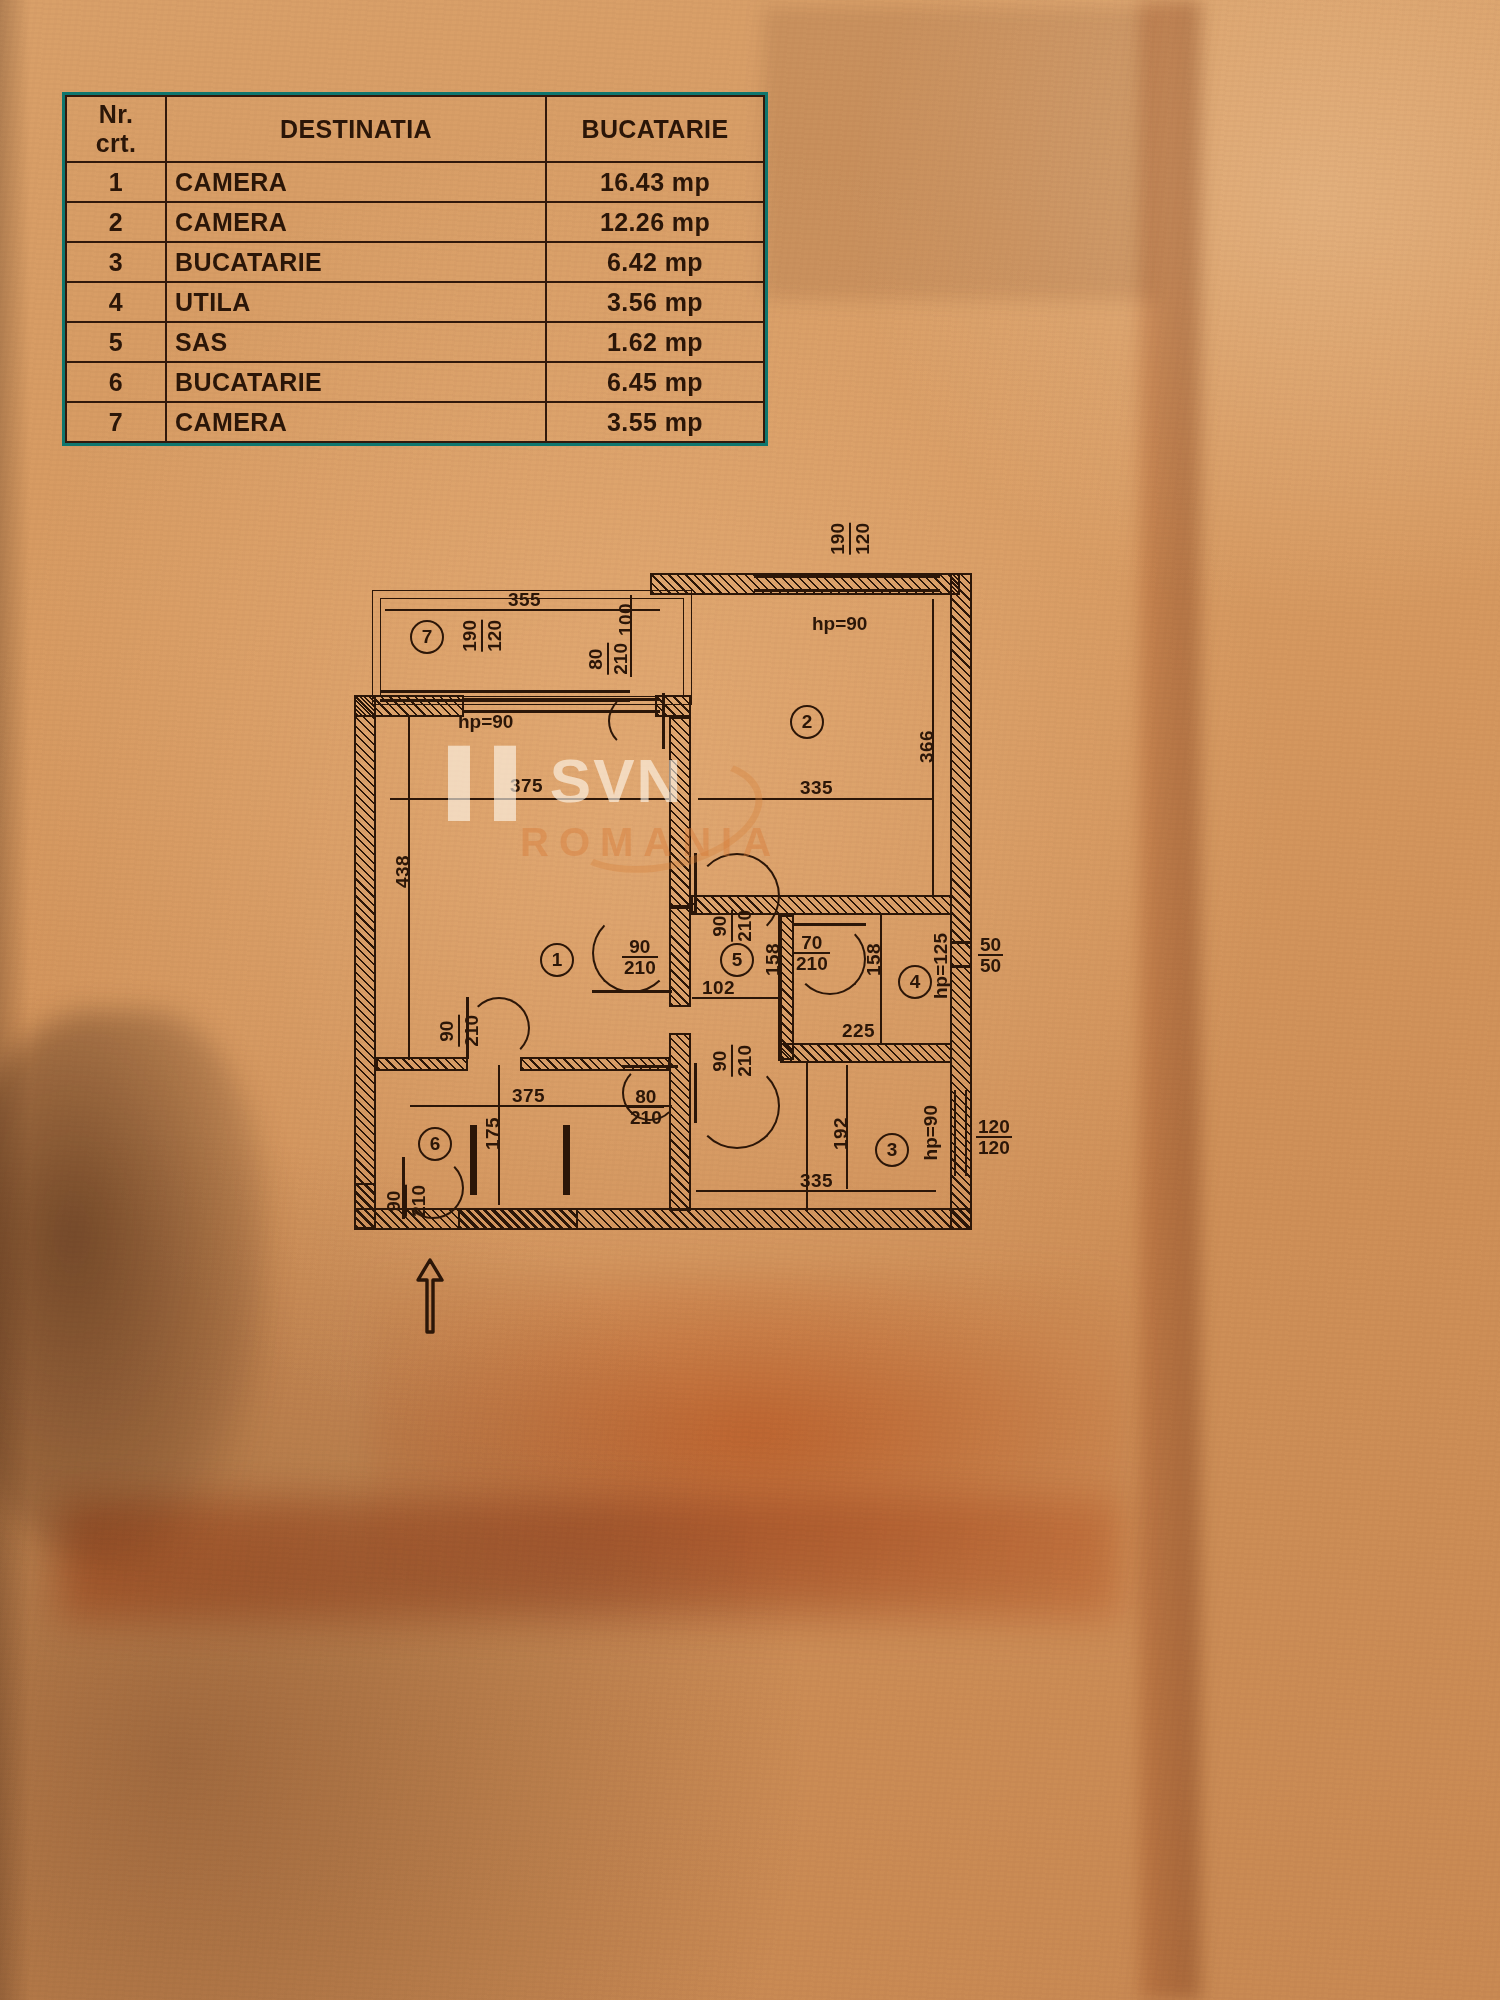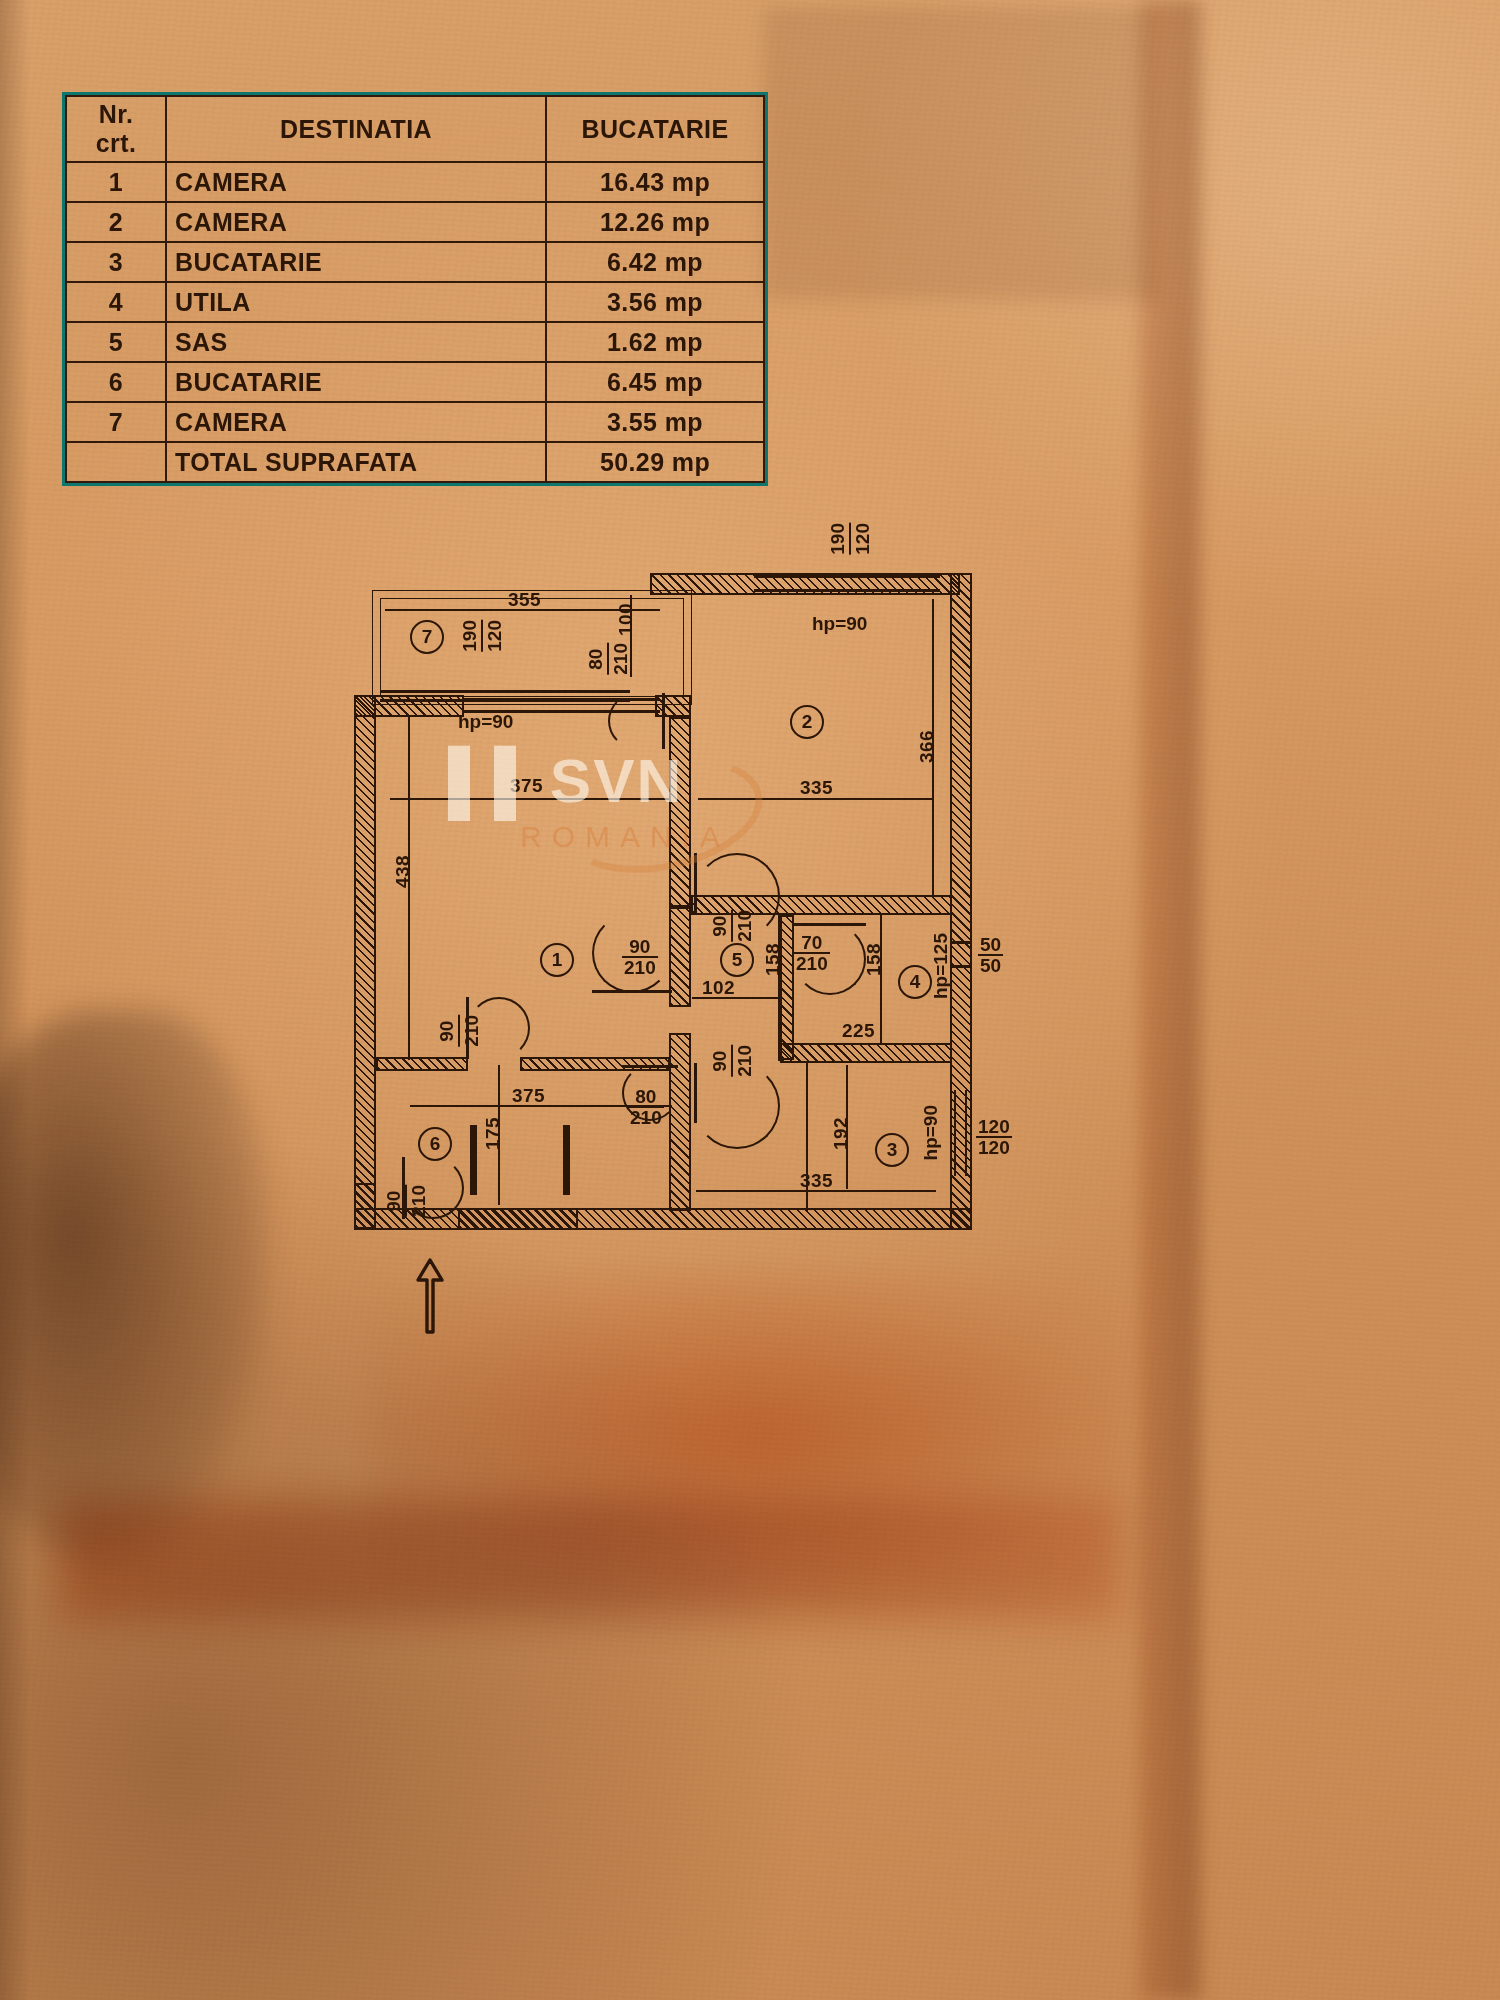--- a/index.html
+++ b/index.html
@@ -73,22 +73,22 @@
   .arc{position:absolute;border:2px solid #2b1608;border-radius:50%;box-sizing:border-box;}
 
   
   #north{position:absolute;left:408px;top:1258px;}
 
   
   #wm{position:absolute;left:448px;top:740px;width:300px;height:80px;
     font-size:62px;font-weight:700;letter-spacing:2px;color:rgba(255,248,238,.62);
     display:flex;align-items:center;}
   #wm .bars{display:inline-block;margin-right:10px;}
-  #wmsub{position:absolute;left:520px;top:820px;font-size:30px;letter-spacing:10px;
-    color:rgba(214,120,52,.40);font-weight:400;}
+  #wmsub{position:absolute;left:520px;top:820px;font-size:40px;letter-spacing:10px;
+    color:rgba(214,120,52,.40);font-weight:700;}
   #wmring{position:absolute;left:560px;top:760px;width:190px;height:96px;
     border:7px solid rgba(214,130,60,.34);border-radius:50%;transform:rotate(-12deg);
     border-top-color:transparent;border-left-color:transparent;}
 </style>
 </head>
 <body>
 
 <div id="paper"></div>
 <div id="grain"></div>
 <div id="shadowtop"></div>
@@ -137,25 +137,20 @@
       <tr>
           <td class="c-nr">6</td>
           <td class="c-dest">BUCATARIE</td>
           <td class="c-sup">6.45 mp</td>
         </tr>
       <tr>
           <td class="c-nr">7</td>
           <td class="c-dest">CAMERA</td>
           <td class="c-sup">3.55 mp</td>
         </tr>
-      <tr>
-          <td class="c-nr"></td>
-          <td class="c-dest">TOTAL SUPRAFATA</td>
-          <td class="c-sup">50.29 mp</td>
-        </tr>
     </tbody>
   </table>
 </div>
 
 <div id="plan">
 
   <div class="rbox" style="left:22px;top:25px;width:320px;height:115px;"></div>
   <div class="rbox" style="left:30px;top:33px;width:304px;height:99px;border-width:1.4px;"></div>
 
   <div class="line" style="left:30px;top:125px;width:250px;height:3px;"></div>

